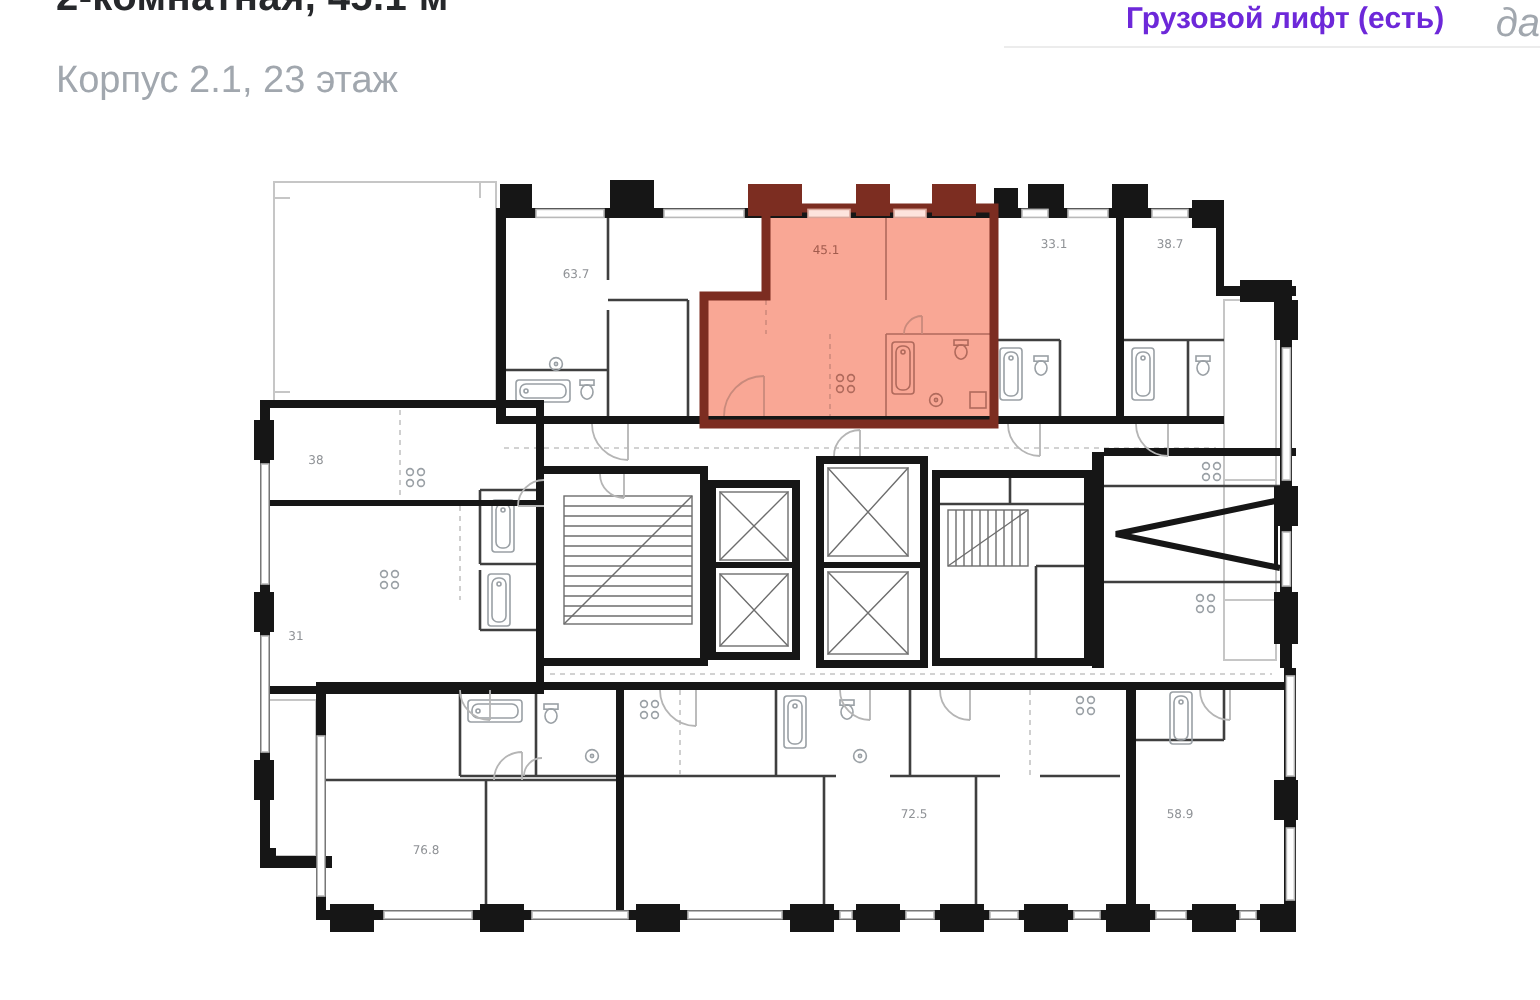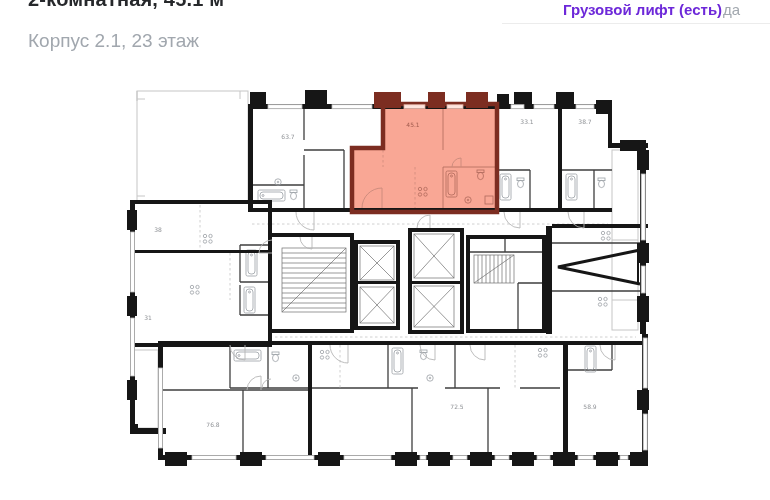--- a/index.html
+++ b/index.html
@@ -14,22 +14,22 @@
   }
   .subtitle{
     position:absolute;left:28px;top:30px;
     font-size:19px;font-weight:400;color:#a1a7ae;white-space:nowrap;text-align:right;
   }
   .detail-label{
     position:absolute;left:543px;top:1px;
     font-size:15px;font-weight:700;color:#6d28d9;white-space:nowrap;margin-left:20px;
   }
   .detail-value{
-    position:absolute;right:30px;top:1px;
-    font-size:15px;font-weight:400;color:#a1a7ae;
+    position:absolute;right:0;top:1px;
+    font-size:20px;font-weight:400;color:#a1a7ae;font-style:italic;
   }
   .divider{
     position:absolute;left:502px;right:0;top:23px;height:1px;background:#ececec;
   }
   svg{position:absolute;left:0;top:0;}
   svg text{font-family:"DejaVu Sans","Liberation Sans",sans-serif;font-size:6px;fill:#8f9296;}
   .wall{fill:#161616;}
   .rwall{fill:#7c2d21;}
   .thinw{stroke:#3f3f3f;stroke-width:1.3;fill:none;}
   .balc{stroke:#c6c6c6;stroke-width:1;fill:none;}

